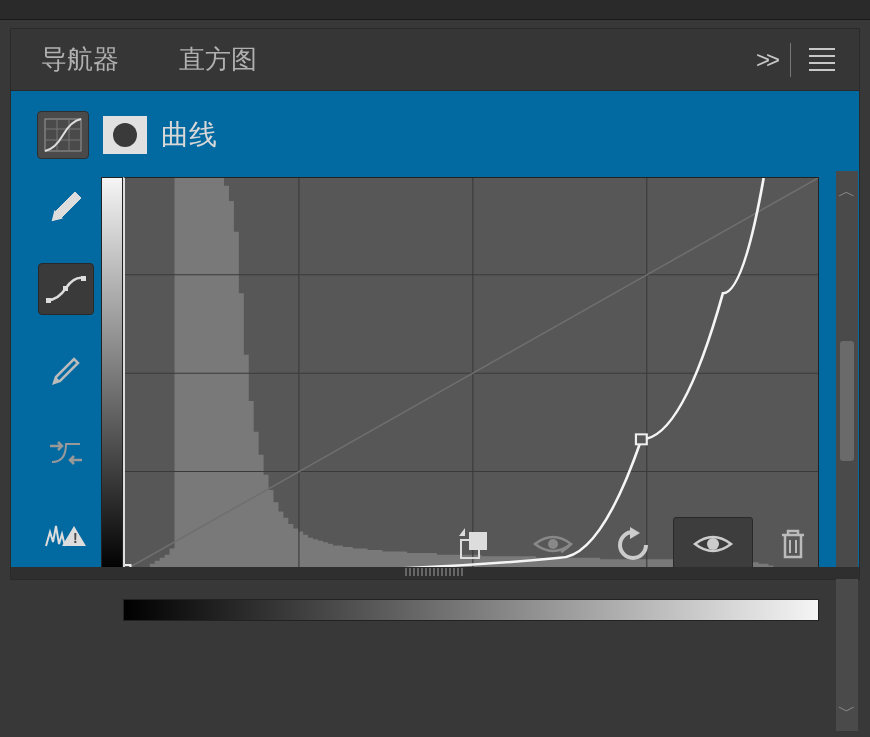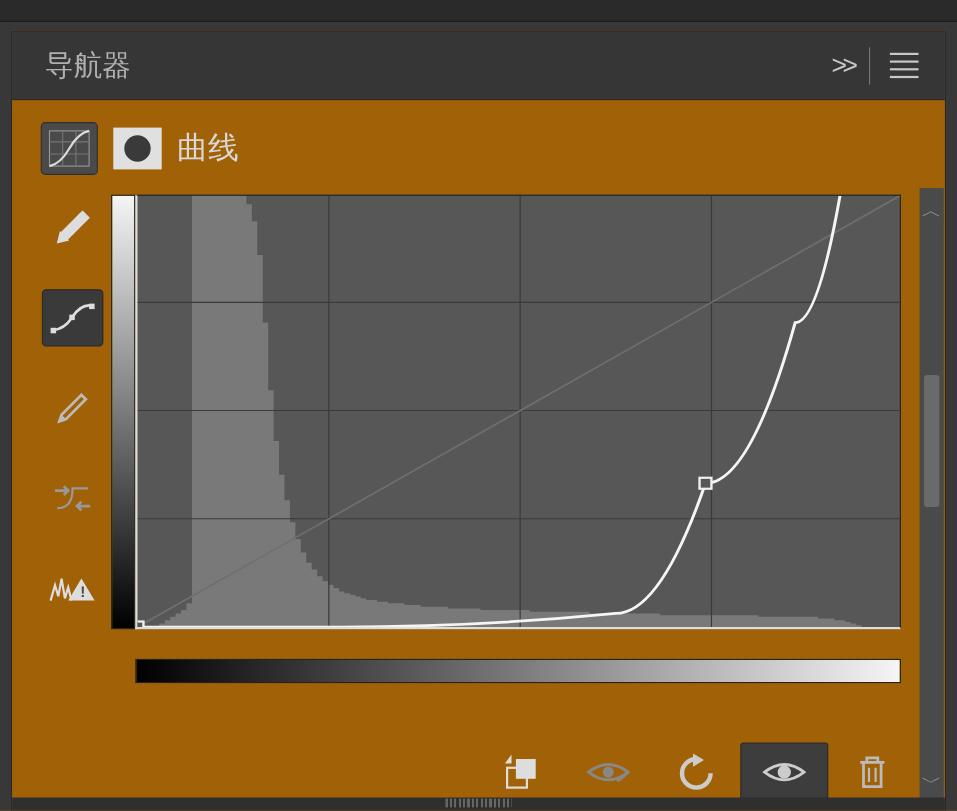--- a/index.html
+++ b/index.html
@@ -10,24 +10,24 @@
     font-family: "Microsoft YaHei", sans-serif;
     color: #d0d0d0;
     overflow: hidden;
   }
   .topbar {
     height: 20px;
     background: #2a2a2a;
     border-bottom: 1px solid #1a1a1a;
   }
   .panel {
-    background: #a16207;
+    background: #0369a1;
     border: 1px solid #2a2a2a;
     margin: 8px 10px 0 10px;
-    height: 710px;
+    height: 552px;
     position: relative;
   }
   .tabs {
     display: flex;
     align-items: center;
     height: 62px;
     background: #363636;
     border-bottom: 1px solid #2a2a2a;
   }
   .tab {
@@ -183,20 +183,21 @@
 </style>
 </head>
 <body>
 
 <div class="topbar"></div>
 
 <div class="panel">
 
   <div class="tabs">
     <div class="tab">导航器</div>
+    <div class="tab">直方图</div>
     <div class="tab-spacer"></div>
     <div class="tab-right">
       <span class="expand-icon">&gt;&gt;</span>
       <div class="vsep"></div>
       <div class="menu-icon">
         <div></div>
           <div></div>
           <div></div>
           <div></div>
       </div>

